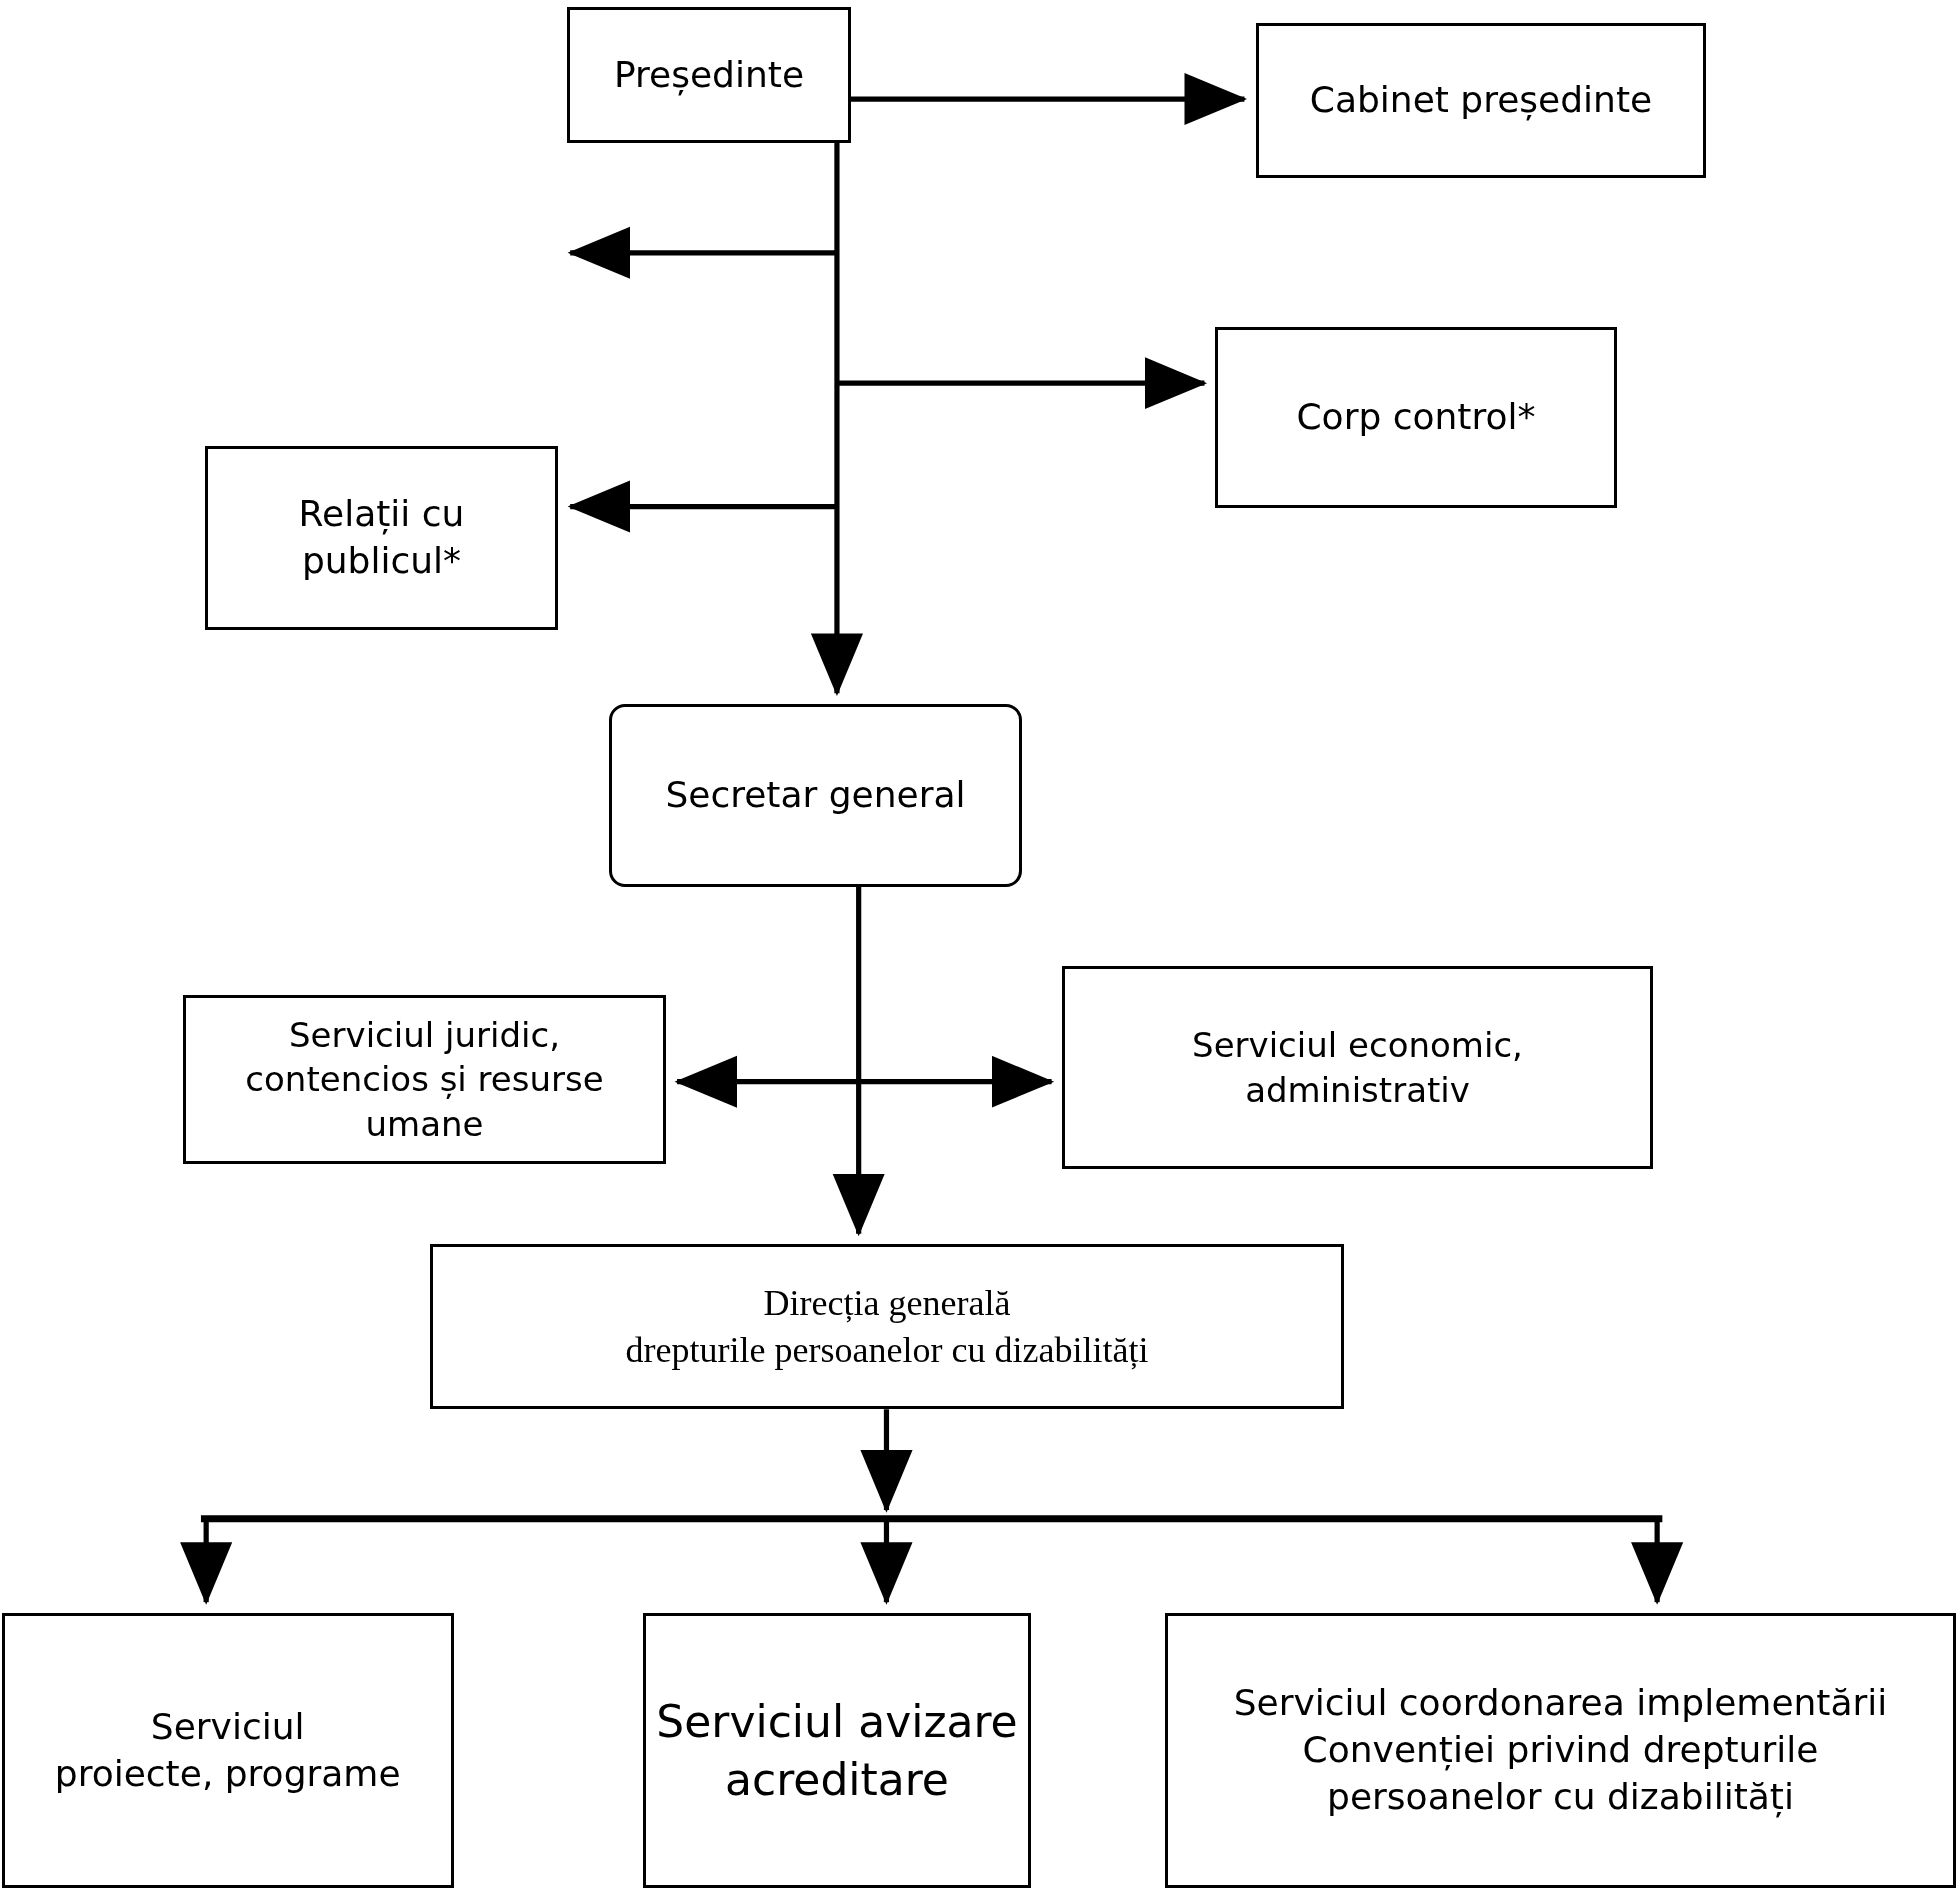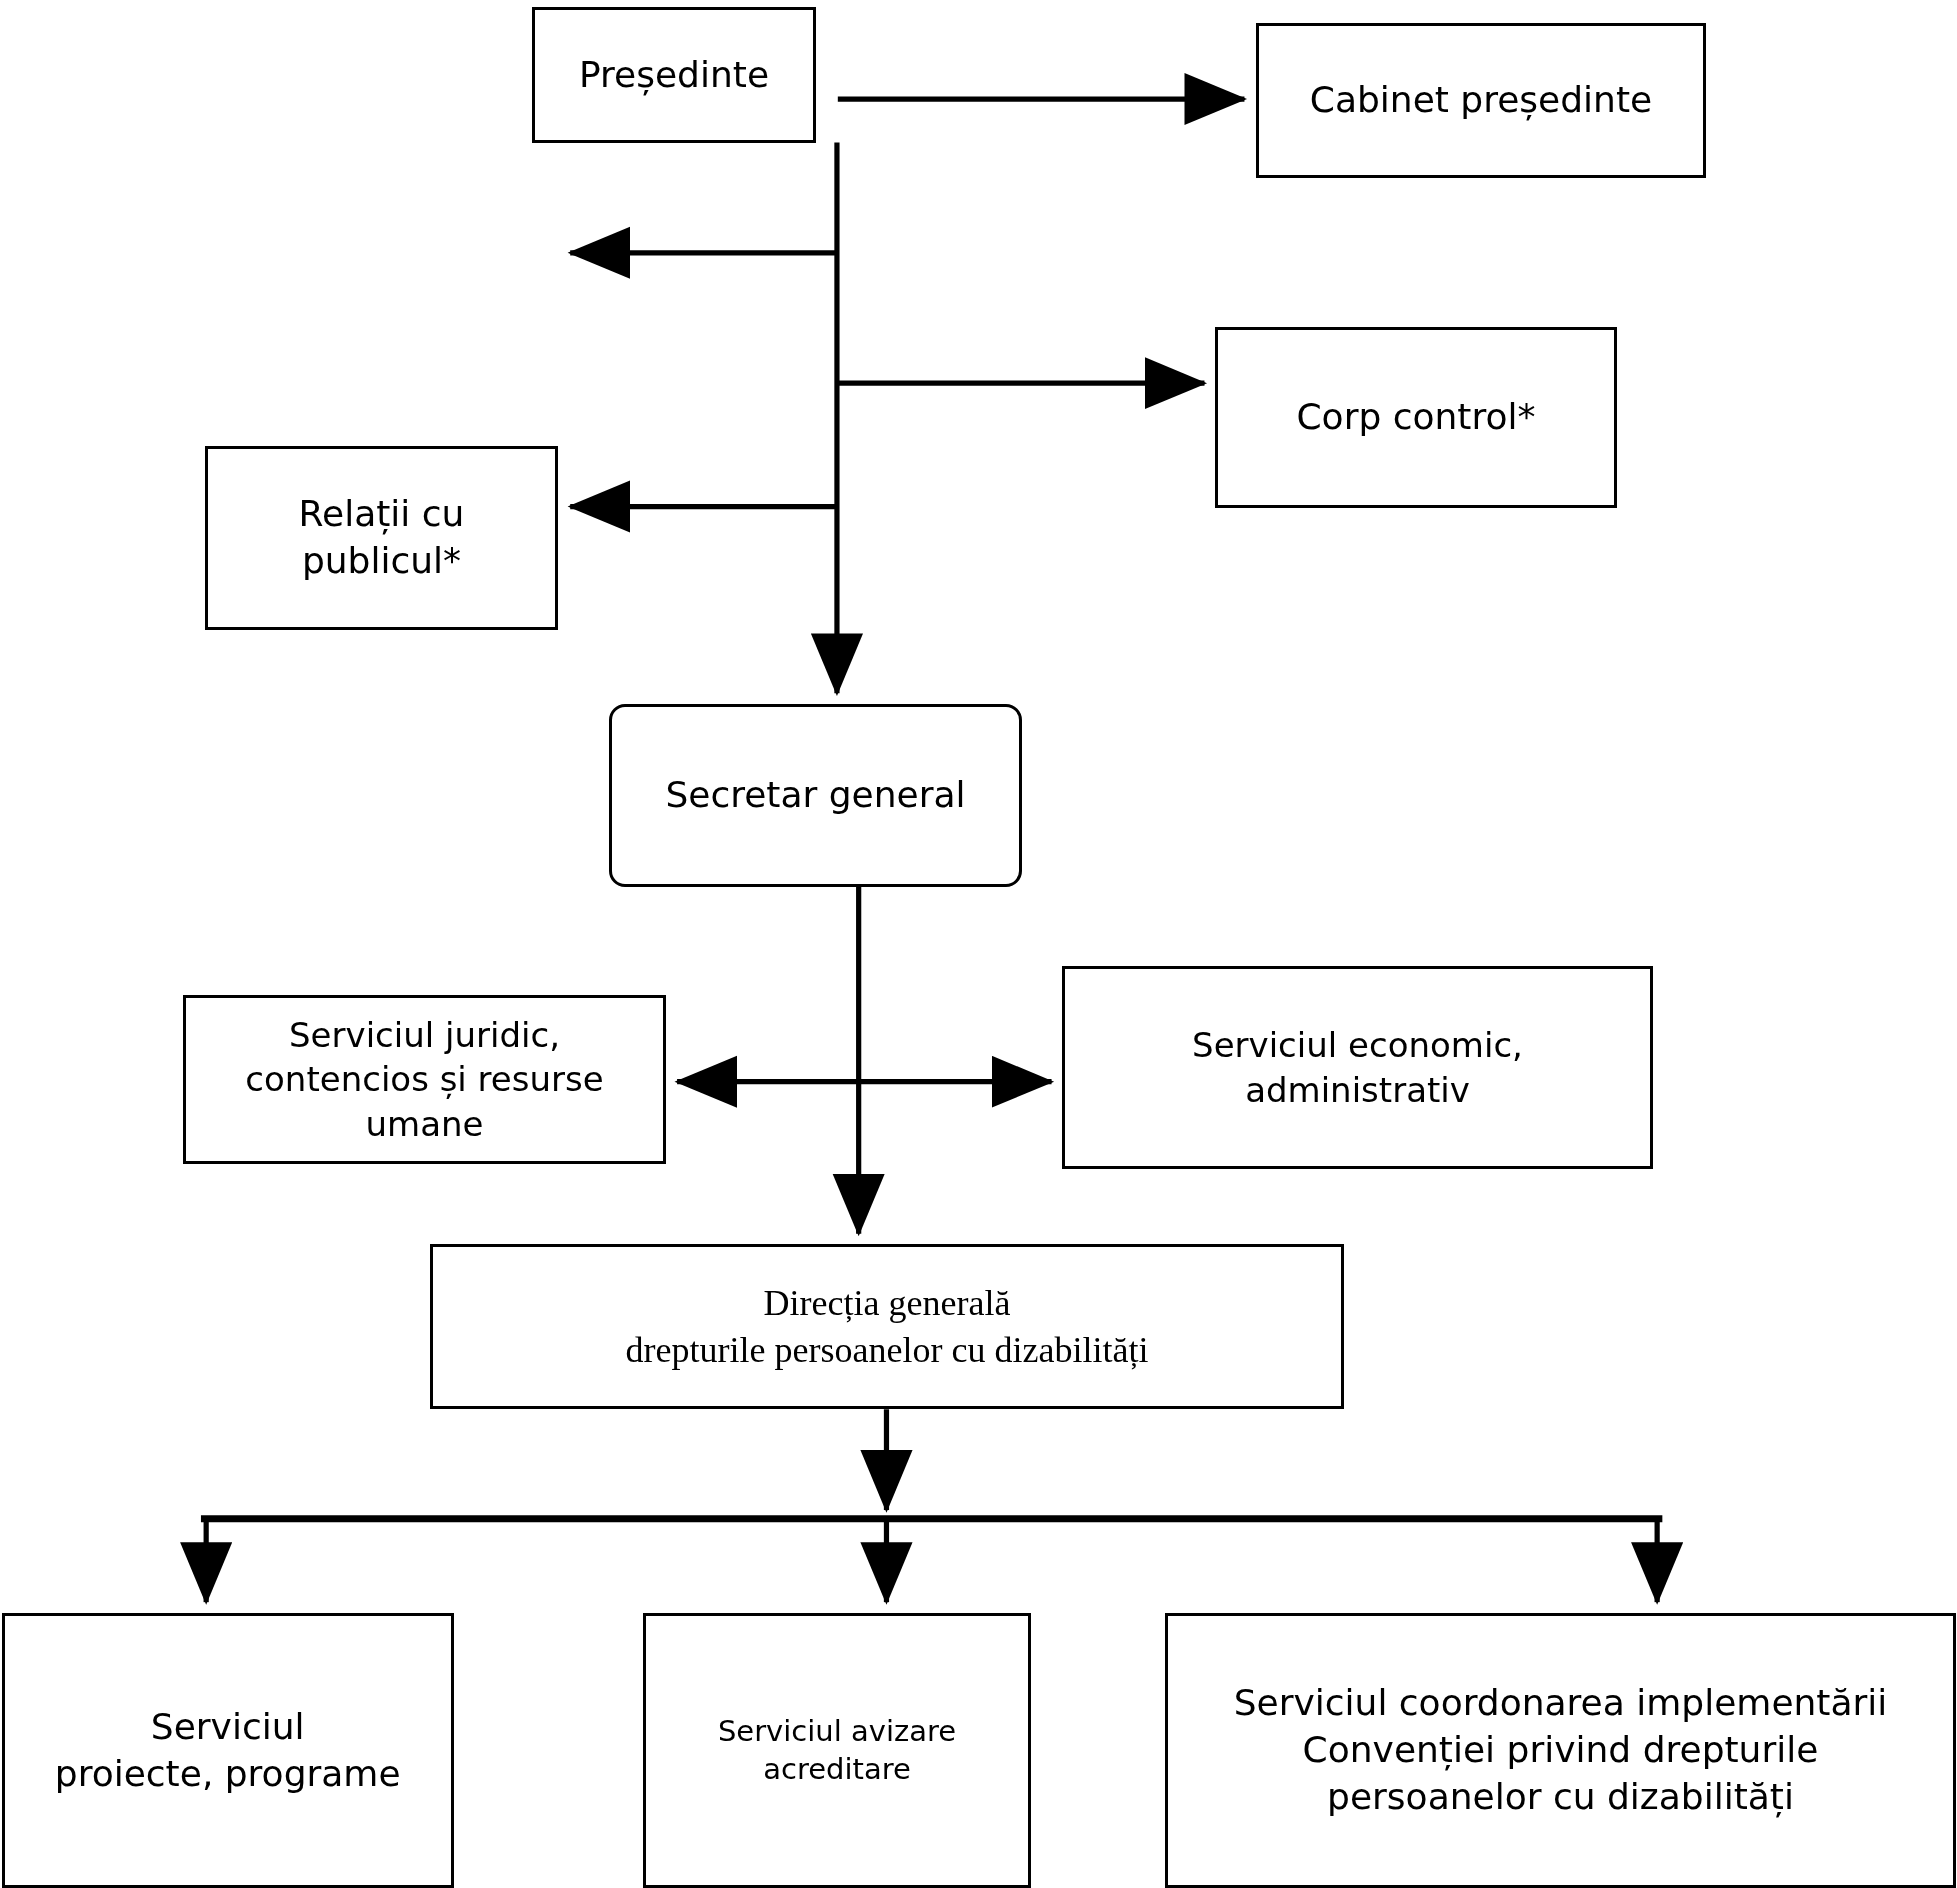--- a/index.html
+++ b/index.html
@@ -39,31 +39,31 @@
     line-height: 1.30;
     padding: 3.5px 8.7px;
     font-weight: 400;
   }
   .node .label {
     display: block;
     width: 100%;
     white-space: pre-line;
   }
   
-  #node-presedinte      { left: 532px;  top: 7px;    width: 284px;  height: 136px; font-size: 36px; }
+  #node-presedinte      { left: 567px;  top: 7px;    width: 284px;  height: 136px; font-size: 36px; }
   #node-cabinet         { left: 1256px; top: 23px;   width: 450px;  height: 155px; font-size: 36px; }
   #node-audit           { left: 205px;  top: 220px;  width: 353px;  height: 184px; font-size: 36px; }
   #node-relatii         { left: 205px;  top: 446px;  width: 353px;  height: 184px; font-size: 36px; }
   #node-corp            { left: 1215px; top: 327px;  width: 402px;  height: 181px; font-size: 36px; }
   #node-secretar        { left: 609px;  top: 704px;  width: 413px;  height: 183px; font-size: 36px; border-radius: 16px; }
   #node-juridic         { left: 183px;  top: 995px; width: 483px;  height: 169px; font-size: 34px; }
   #node-economic        { left: 1062px; top: 966px; width: 591px;  height: 203px; font-size: 34px; }
   #node-directia        { left: 430px;  top: 1244px; width: 914px; height: 165px; font-size: 36px; font-family: Liberation Serif, serif; }
   #node-proiecte        { left: 1.7px;    top: 1613px; width: 452px;  height: 275px; font-size: 36px; }
-  #node-avizare         { left: 643px;  top: 1613px; width: 388px;  height: 275px; font-size: 29px; }
+  #node-avizare         { left: 643px;  top: 1613px; width: 388px;  height: 275px; font-size: 44px; }
   #node-conventie       { left: 1165px; top: 1613px; width: 791px;  height: 275px; font-size: 36px; justify-content: center; }
 </style>
 </head>
 <body>
 
 <div id="chart-root">
 
   <svg id="edge-layer" viewBox="0 0 2253 2173" width="1958" height="1888" xmlns="http://www.w3.org/2000/svg">
     <defs>
       <marker id="arrow-r" markerWidth="13" markerHeight="13" refX="11.5" refY="5" orient="auto" markerUnits="strokeWidth">

